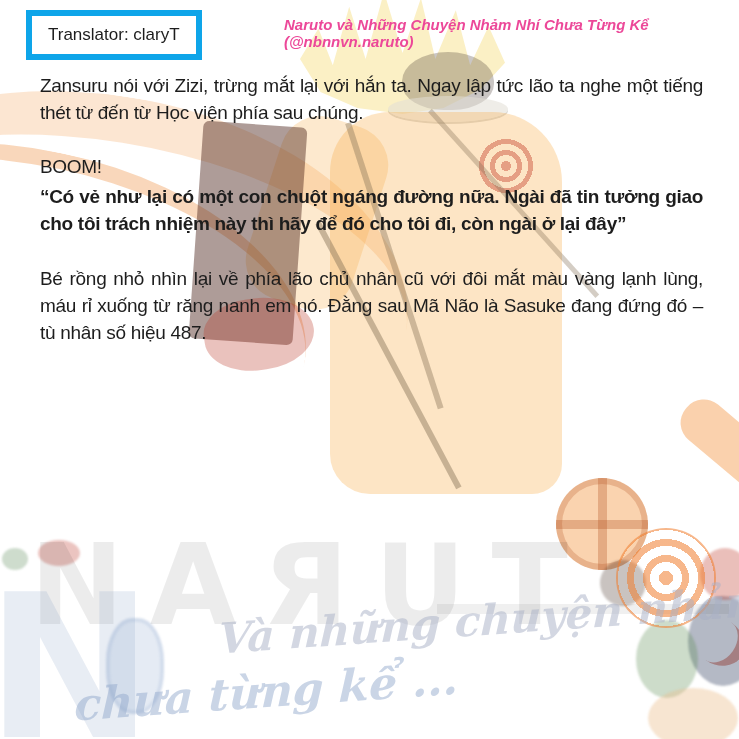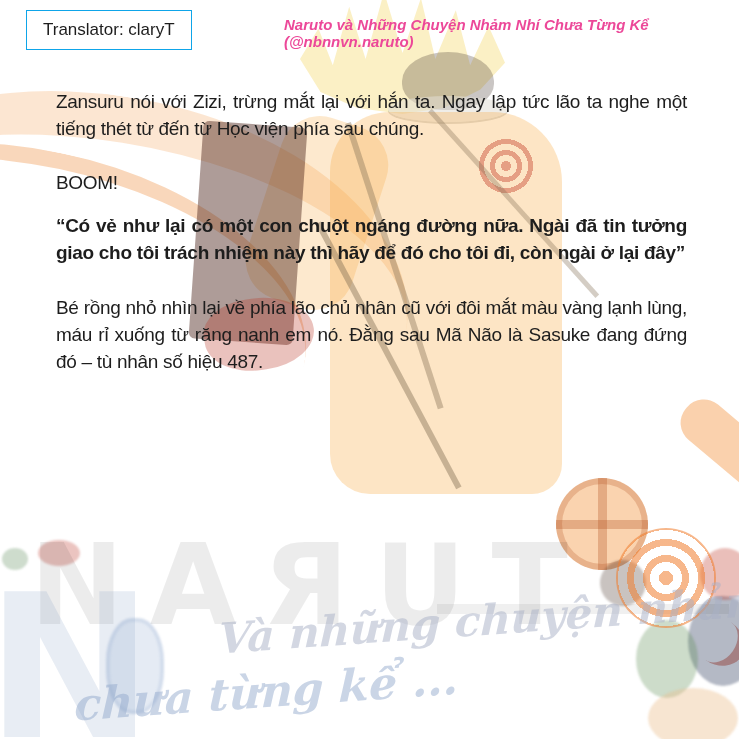--- a/index.html
+++ b/index.html
@@ -61,26 +61,26 @@
   .spiral-tail{position:absolute;left:690px;top:618px;width:46px;height:46px;border-radius:50%;
     border-right:10px solid rgba(140,40,30,0.40);transform:rotate(35deg);}
   .script-wm{position:absolute;font-family:"DejaVu Serif",serif;font-style:italic;font-weight:bold;
     transform:rotate(-4deg) skewX(-6deg);white-space:nowrap;}
   .script1{left:218px;top:592px;font-size:42px;color:rgba(168,176,198,0.50);}
   .script2{left:74px;top:666px;font-size:44px;color:rgba(150,172,205,0.50);}
   .corner-n{position:absolute;left:-14px;top:568px;font-size:200px;font-weight:bold;
     color:rgba(140,165,200,0.20);font-family:"DejaVu Sans",sans-serif;line-height:1;}
   
   .fg{position:absolute;inset:0;z-index:1;}
-  .translator-box{position:absolute;left:26px;top:10px;padding:9px 16px;border:1px solid #0ea5e9;
+  .translator-box{position:absolute;left:26px;top:10px;padding:9px 16px;border:6px solid #0ea5e9;
     font-size:17px;color:#1d1d1d;background:rgba(255,255,255,0.0);}
   .title{position:absolute;left:284px;top:16px;width:440px;font-size:15px;font-weight:bold;
     font-style:italic;line-height:17px;color:#ec4899;}
   .content{position:absolute;left:40px;top:72px;width:663px;}
-  .content p{margin:16px;font-size:19px;line-height:27px;letter-spacing:-0.3px;
+  .content p{margin:0;font-size:19px;line-height:27px;letter-spacing:-0.3px;
     text-align:justify;color:#1d1d1d;}
   .content p.short{text-align:left;}
   .mb-std{margin-bottom:28px !important;font-weight:bold;}
   .mb-big{margin-bottom:35px !important;}
   .mb-tiny{margin-bottom:3px !important;}
   .mb-27{margin-bottom:27px !important;}
   .mb-30{margin-bottom:30px !important;}
   .mb-23{margin-bottom:23px !important;}
   .mb-20{margin-bottom:20px !important;}
 </style>

